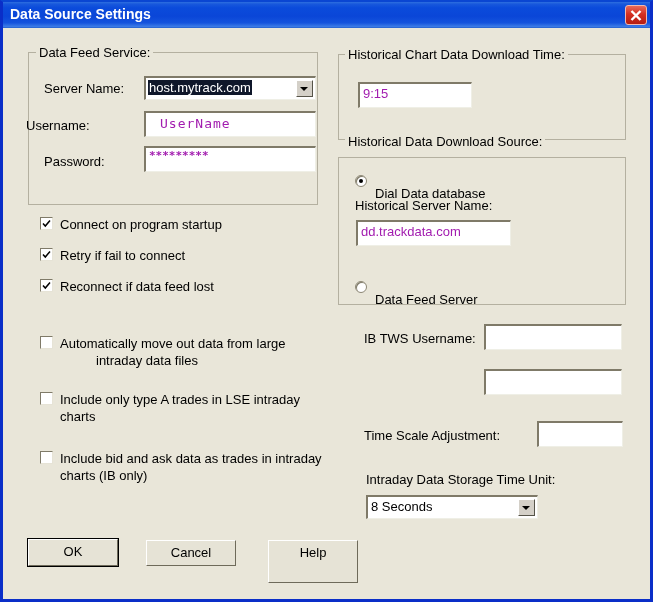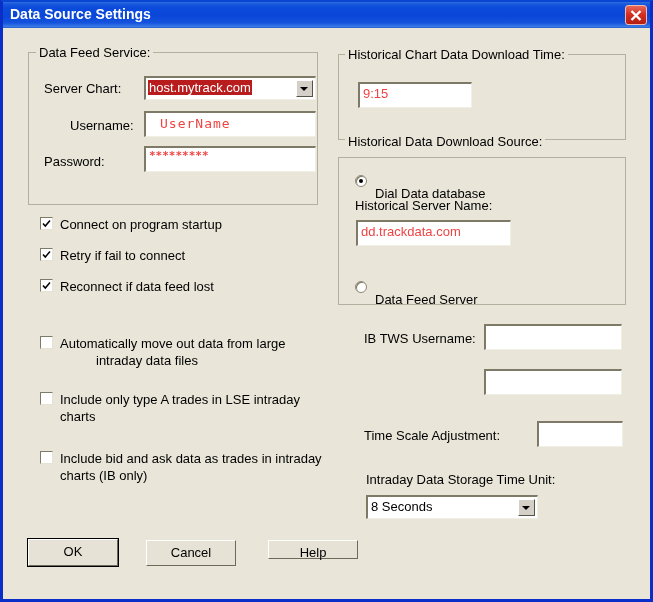--- a/index.html
+++ b/index.html
@@ -87,21 +87,21 @@
 
   .field {
     position: absolute;
     box-sizing: border-box;
     background: #ffffff;
     border-top: 2px solid #7f7a68;
     border-left: 2px solid #7f7a68;
     border-right: 1px solid #efefe6;
     border-bottom: 1px solid #efefe6;
     font-size: 13px;
-    color: #ef4444;
+    color: #a21caf;
     padding: 2px 0 0 3px;
     overflow: hidden;
     white-space: nowrap;
   }
   .field.mono {
     font-family: "DejaVu Sans Mono", monospace;
     font-size: 13px;
     letter-spacing: 1px;
     padding-left: 14px;
     padding-top: 3px;
@@ -127,21 +127,21 @@
   }
   .combo-text {
     position: absolute;
     left: 2px; top: 2px;
     font-size: 13px;
     color: #000000;
     white-space: nowrap;
     padding: 0 1px;
   }
   .combo-text.sel {
-    background: #b91c1c;
+    background: #0f172a;
     color: #ffffff;
   }
   .combo-btn {
     position: absolute;
     top: 2px;
     right: 2px;
     width: 17px;
     height: 17px;
     box-sizing: border-box;
     background: #d4d0c8;
@@ -248,29 +248,29 @@
     <div class="close-btn">
       <svg width="14" height="13" viewBox="0 0 14 13">
         <path d="M2.5 2 L11.5 11 M11.5 2 L2.5 11" stroke="#ffffff" stroke-width="2.4" stroke-linecap="butt"></path>
       </svg>
     </div>
   </div>
 
   <div class="groupbox" style="left:25px; top:50px; width:290px; height:153px;"></div>
   <div class="group-title" style="left:33px; top:43px;">Data Feed Service:</div>
 
-  <div class="lbl" style="left:41px; top:79px;">Server Chart:</div>
+  <div class="lbl" style="left:41px; top:79px;">Server Name:</div>
   <div class="combo" style="left:141px; top:74px; width:172px; height:24px;">
     <div class="combo-text sel">host.mytrack.com</div>
     <div class="combo-btn">
       <span class="arrow"></span>
     </div>
   </div>
 
-  <div class="lbl" style="left:23px; top:116px;margin-left:44px;">Username:</div>
+  <div class="lbl" style="left:23px; top:116px;">Username:</div>
   <div class="field mono" style="left:141px; top:109px; width:172px; height:26px;">UserName</div>
 
   <div class="lbl" style="left:41px; top:152px;">Password:</div>
   <div class="field pwd" style="left:141px; top:144px; width:172px; height:26px;">*********</div>
 
   <div class="cb-row" style="left:37px; top:214px;">
     <span class="cb-box">
       <svg width="9" height="9" viewBox="0 0 9 9">
         <path d="M1 4.4 L3.3 7 L8 1.4" stroke="#000000" stroke-width="1.5" fill="none"></path>
       </svg>
@@ -347,15 +347,15 @@
   <div class="lbl" style="left:363px; top:470px;">Intraday Data Storage Time Unit:</div>
   <div class="combo" style="left:363px; top:493px; width:172px; height:24px;">
     <div class="combo-text">8 Seconds</div>
     <div class="combo-btn">
       <span class="arrow"></span>
     </div>
   </div>
 
   <div class="btn default" style="left:25px; top:537px; width:90px; height:27px;">OK</div>
   <div class="btn" style="left:143px; top:538px; width:90px; height:26px;">Cancel</div>
-  <div class="btn" style="left:265px; top:538px; width:90px; height:19px;">Help</div>
+  <div class="btn" style="left:265px; top:538px; width:90px; height:43px;">Help</div>
 
 </div>
 
 </body></html>

